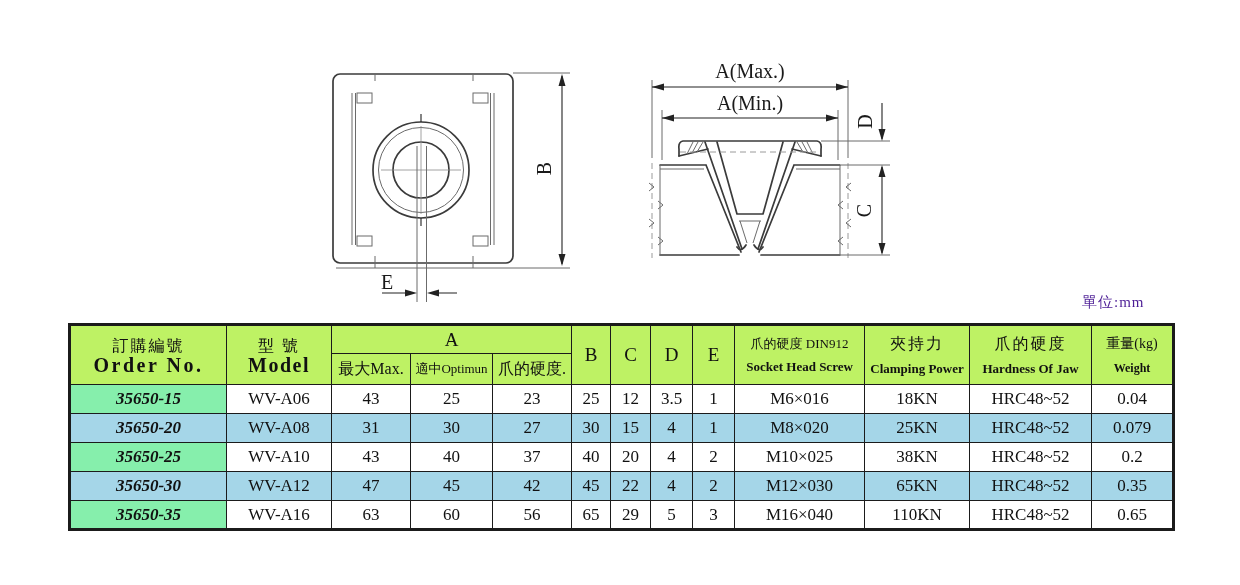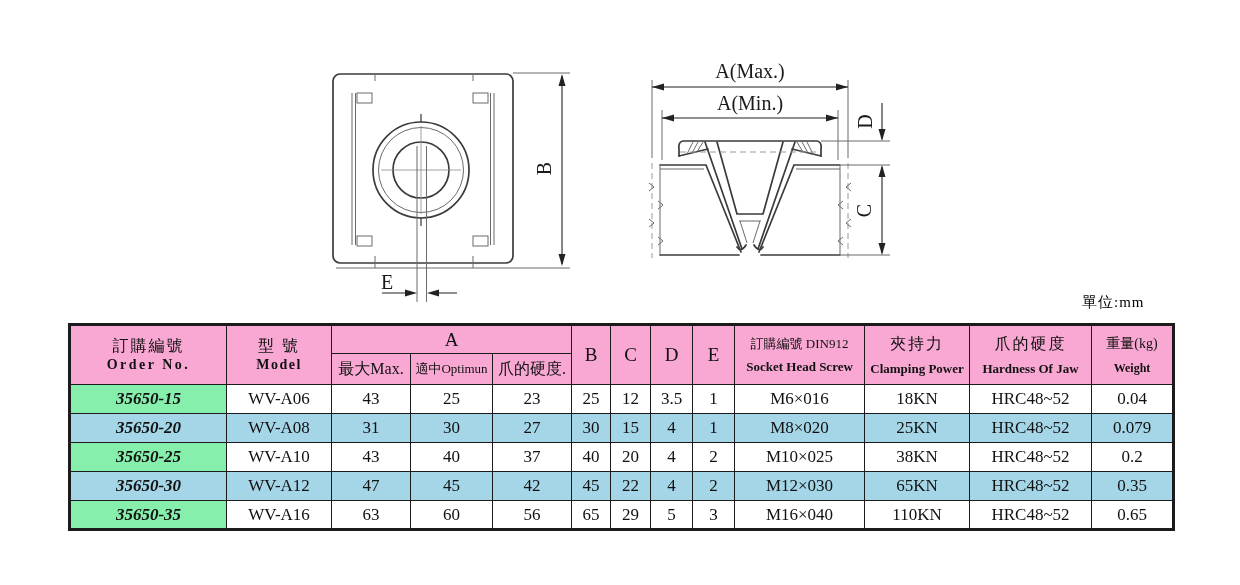--- a/index.html
+++ b/index.html
@@ -8,32 +8,32 @@
   svg{position:absolute;left:0;top:0;}
   .ln{stroke:#3b3b3b;stroke-width:1.7;fill:none;stroke-linecap:round;stroke-linejoin:round;}
   .tn{stroke:#6b6b6b;stroke-width:1;fill:none;}
   .dim{stroke:#222;stroke-width:1.1;fill:none;}
   .dsh{stroke:#9a9a9a;stroke-width:1;stroke-dasharray:6 4;fill:none;}
   .ctr{stroke:#8a8a8a;stroke-width:0.8;fill:none;}
   .arw{fill:#222;stroke:none;}
   .dimlabel{position:absolute;font-size:20px;color:#1a1a1a;white-space:nowrap;}
   .rot{transform:rotate(-90deg);transform-origin:center center;}
   .centered{width:110px;text-align:center;}
-  .unit{position:absolute;left:1082px;top:293px;font-size:15px;color:#000000;letter-spacing:1px;}
+  .unit{position:absolute;left:1082px;top:293px;font-size:15px;color:#4c1d95;letter-spacing:1px;}
   table.spec{position:absolute;left:68px;top:323px;width:1104px;border-collapse:collapse;
              table-layout:fixed;border:3px solid #1b1b1b;}
   table.spec th,table.spec td{border:1.6px solid #1b1b1b;text-align:center;vertical-align:middle;
              padding:0;overflow:hidden;white-space:nowrap;font-weight:normal;}
-  table.spec thead th{background:#f9a8d4;}
+  table.spec thead th{background:#bef264;}
   tr.h1{height:29px;} tr.h2{height:31px;}
   table.spec tbody tr{height:29px;font-size:17px;}
   table.spec tbody tr:nth-child(even) td{background:#a5d6e8;}
   table.spec tbody td:first-child{background:#86efac;font-weight:bold;font-style:italic;font-size:17px;}
   .zh{display:block;font-size:16px;line-height:19px;letter-spacing:2px;}
-  .en{display:block;font-size:14px;line-height:20px;font-weight:bold;letter-spacing:2.5px;}
+  .en{display:block;font-size:20px;line-height:20px;font-weight:bold;letter-spacing:2.5px;}
   .en-s{display:block;font-size:13px;line-height:15px;font-weight:bold;letter-spacing:0;margin-top:8px;}
   .zh-s{display:block;font-size:13px;line-height:15px;letter-spacing:0;}
   .big{font-size:19px;font-weight:bold;}
   .sub{font-size:16px;}
   .sub-m{font-size:13px;}
 </style>
 </head>
 <body>
 
 <div class="stage">
@@ -143,21 +143,21 @@
         <th rowspan="2">
           <span class="zh">型 號</span>
           <span class="en" style="letter-spacing:1.5px">Model</span>
         </th>
         <th colspan="3" class="big">A</th>
         <th rowspan="2" class="big">B</th>
         <th rowspan="2" class="big">C</th>
         <th rowspan="2" class="big">D</th>
         <th rowspan="2" class="big">E</th>
         <th rowspan="2">
-          <span class="zh-s">訂購編號 DIN912</span>
+          <span class="zh-s">爪的硬度 DIN912</span>
           <span class="en-s">Socket Head Screw</span>
         </th>
         <th rowspan="2">
           <span class="zh">夾持力</span>
           <span class="en-s">Clamping Power</span>
         </th>
         <th rowspan="2">
           <span class="zh">爪的硬度</span>
           <span class="en-s">Hardness Of Jaw</span>
         </th>

